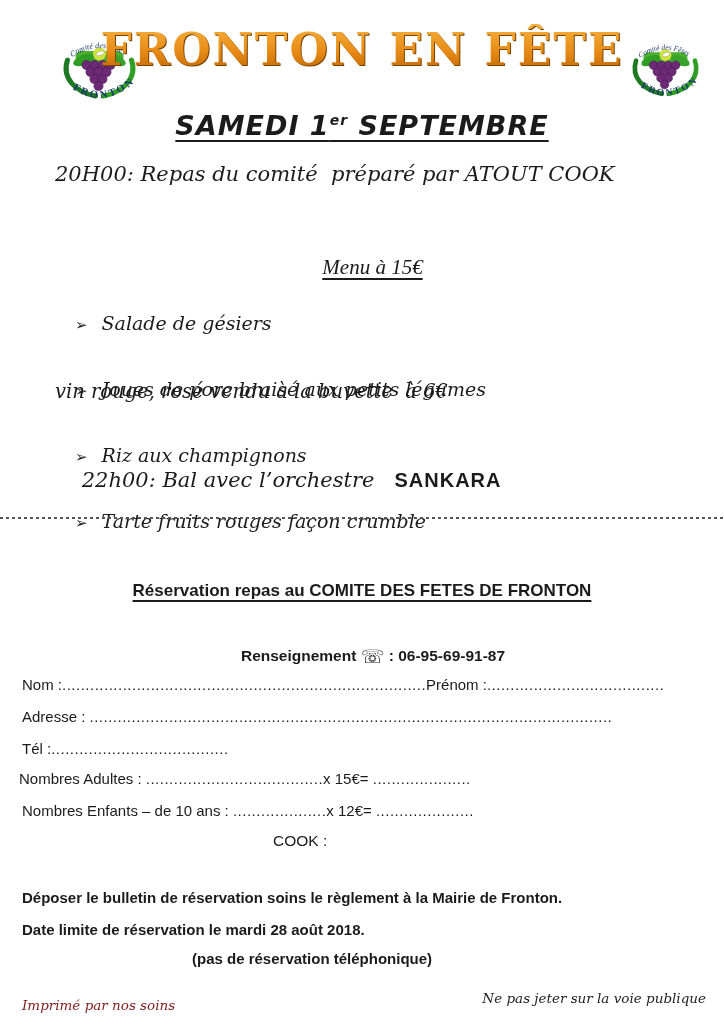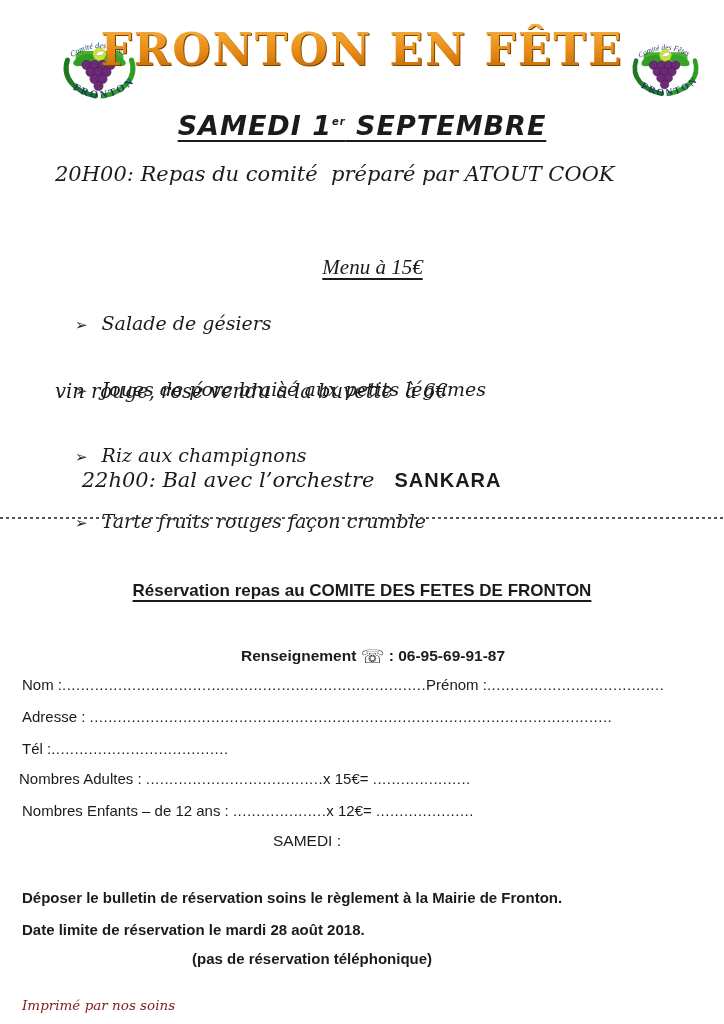--- a/index.html
+++ b/index.html
@@ -16,21 +16,21 @@
     .fete-title{background:linear-gradient(180deg,#f6b23f 0%,#e78a15 55%,#b96300 100%);
       -webkit-background-clip:text;background-clip:text;color:transparent;
       text-shadow:none;filter:drop-shadow(1px 1px 0px #7d4300);}
   }
   
   .script{font-family:"DejaVu Serif",serif;font-style:italic;white-space:pre-wrap;}
   .samedi{left:0;right:0;top:110px;text-align:center;
     font-family:"DejaVu Sans",sans-serif;font-style:italic;font-weight:bold;font-size:27px;
     letter-spacing:1px;}
   .samedi .inner{text-decoration:underline;text-decoration-thickness:2px;text-underline-offset:5px;}
-  .samedi sup{font-size:10px;}
+  .samedi sup{font-size:14px;}
   .meal-line{left:55px;top:162px;font-size:21px;}
   .menu-title{left:0;right:0;top:230px;text-align:center;font-size:21px;font-family:Liberation Serif, serif;}
   .menu-title .inner{text-decoration:underline;text-underline-offset:4px;}
   .menu-list{left:75px;top:269px;margin:0;padding:0;list-style:none;font-size:19px;}
   .menu-list li{line-height:20px;}
   .bullet{font-family:"DejaVu Sans",sans-serif;font-style:normal;font-size:15px;
     margin-right:14px;color:#222;}
   .wine-line{left:55px;top:380px;font-size:19.5px;}
   .ball-line{left:55px;top:444px;font-size:21px;}
   .orchestra{font-family:"Liberation Sans",sans-serif;font-style:normal;font-weight:600;
@@ -175,24 +175,25 @@
 
   <div class="abs fline tel">
     <span>Tél :</span><span class="dots">......................................</span>
   </div>
 
   <div class="abs fline adultes">
     <span>Nombres Adultes : </span><span class="dots">......................................</span><span>x 15€= </span><span class="dots">.....................</span>
   </div>
 
   <div class="abs fline enfants">
-    <span>Nombres Enfants – de 12 ans : </span><span class="dots">....................</span><span>x 12€= </span><span class="dots">.....................</span>
+    <span>Nombres Enfants – de 10 ans : </span><span class="dots">....................</span><span>x 12€= </span><span class="dots">.....................</span>
   </div>
 
-  <div class="abs fline total">SAMEDI :</div>
+  <div class="abs fline total">COOK :</div>
 
   <div class="abs note note0">Déposer le bulletin de réservation soins le règlement à la Mairie de Fronton.</div>
   <div class="abs note note1">Date limite de réservation le mardi 28 août 2018.</div>
   <div class="abs note note2">(pas de réservation téléphonique)</div>
 
   <div class="abs footer-left">Imprimé par nos soins</div>
+  <div class="abs footer-right">Ne pas jeter sur la voie publique</div>
 
 </div>
 
 </body></html>

